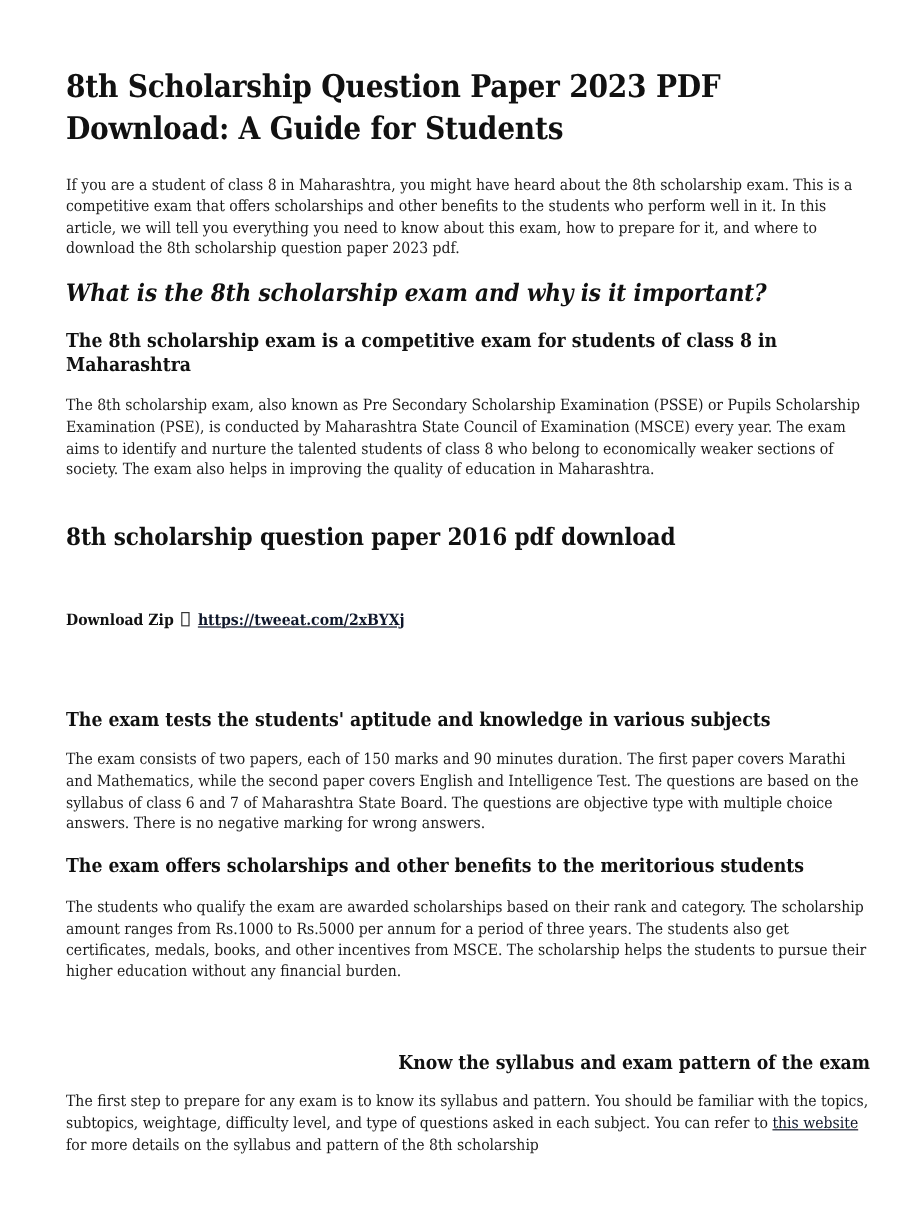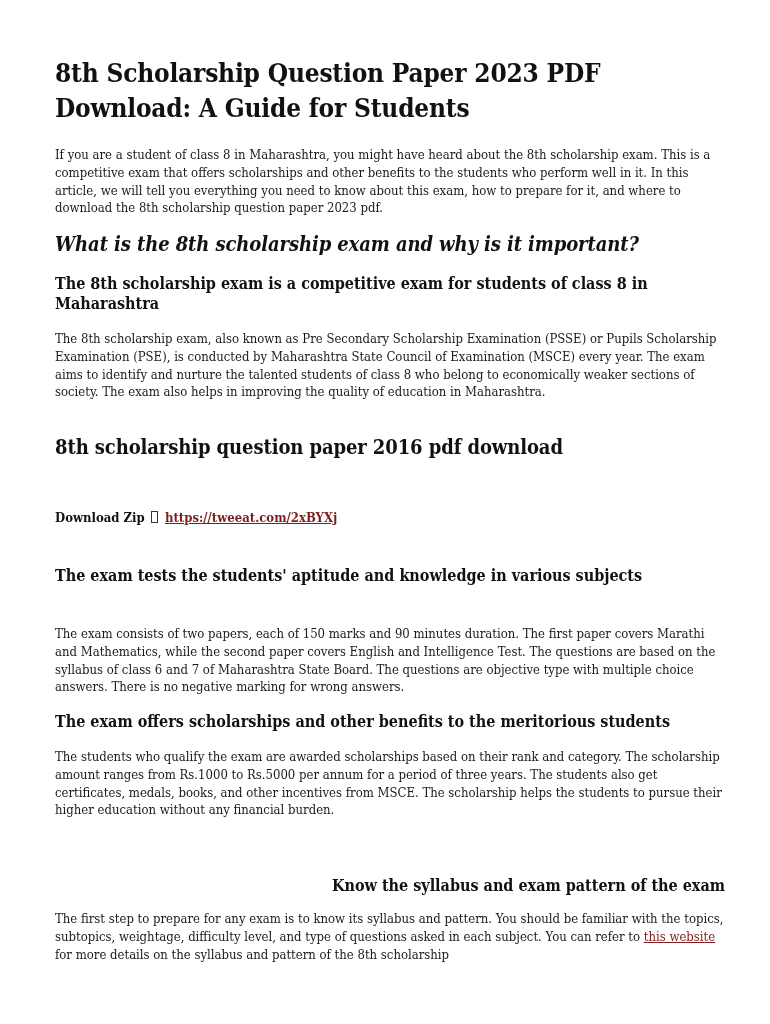--- a/index.html
+++ b/index.html
@@ -5,21 +5,21 @@
   html, body { margin: 0; padding: 0; background: #ffffff; }
   body { width: 770px; height: 1024px; overflow: hidden; position: relative;
          font-family: "DejaVu Serif", "Liberation Serif", serif; color: #111111; font-stretch: condensed; }
   .page { position: absolute; left: 0; top: 0; width: 688px; height: 1024px; }
   .abs { position: absolute; left: 55px; width: 670px; margin: 0; }
   h1.abs { font-size: 26px; line-height: 35px; font-weight: bold; letter-spacing: -0.2px; }
   h2.abs { font-size: 20px; line-height: 26px; font-weight: bold; letter-spacing: -0.1px; }
   h3.abs { font-size: 16px; line-height: 20px; font-weight: bold; }
   p.abs { font-size: 13px; line-height: 17.8px; color: #1a1a1a; }
   .dl { font-size: 13px; line-height: 18px; font-weight: bold; }
-  a { color: #7f1d1d; text-decoration: underline; }
+  a { color: #0f172a; text-decoration: underline; }
   .glyph { display: inline-block; width: 7px; height: 12px; border: 1px solid #333; vertical-align: -1px; margin: 0 3px 0 2px; box-sizing: border-box; }
 </style>
 </head>
 <body>
 
 <div class="page">
 
   <h1 class="abs" style="top:56px;">
     <span>8th Scholarship Question Paper 2023 PDF</span><br>
     <span>Download: A Guide for Students</span>
@@ -34,21 +34,21 @@
   <p class="abs" style="top:330px;">The 8th scholarship exam, also known as Pre Secondary Scholarship Examination (PSSE) or Pupils Scholarship Examination (PSE), is conducted by Maharashtra State Council of Examination (MSCE) every year. The exam aims to identify and nurture the talented students of class 8 who belong to economically weaker sections of society. The exam also helps in improving the quality of education in Maharashtra.</p>
 
   <h2 class="abs" style="top:434px;">8th scholarship question paper 2016 pdf download</h2>
 
   <div class="abs dl" style="top:509px;">
     <span>Download Zip</span>
     <span class="glyph"></span>
     <a href="#">https://tweeat.com/2xBYXj</a>
   </div>
 
-  <h3 class="abs" style="top:566px;">The exam tests the students' aptitude and knowledge in various subjects</h3>
+  <h3 class="abs" style="top:590px;">The exam tests the students' aptitude and knowledge in various subjects</h3>
 
   <p class="abs" style="top:625px;">The exam consists of two papers, each of 150 marks and 90 minutes duration. The first paper covers Marathi and Mathematics, while the second paper covers English and Intelligence Test. The questions are based on the syllabus of class 6 and 7 of Maharashtra State Board. The questions are objective type with multiple choice answers. There is no negative marking for wrong answers.</p>
 
   <h3 class="abs" style="top:712px;">The exam offers scholarships and other benefits to the meritorious students</h3>
 
   <p class="abs" style="top:748px;">The students who qualify the exam are awarded scholarships based on their rank and category. The scholarship amount ranges from Rs.1000 to Rs.5000 per annum for a period of three years. The students also get certificates, medals, books, and other incentives from MSCE. The scholarship helps the students to pursue their higher education without any financial burden.</p>
 
 
   <h3 class="abs" style="top:876px;text-align:right;">Know the syllabus and exam pattern of the exam</h3>
 

